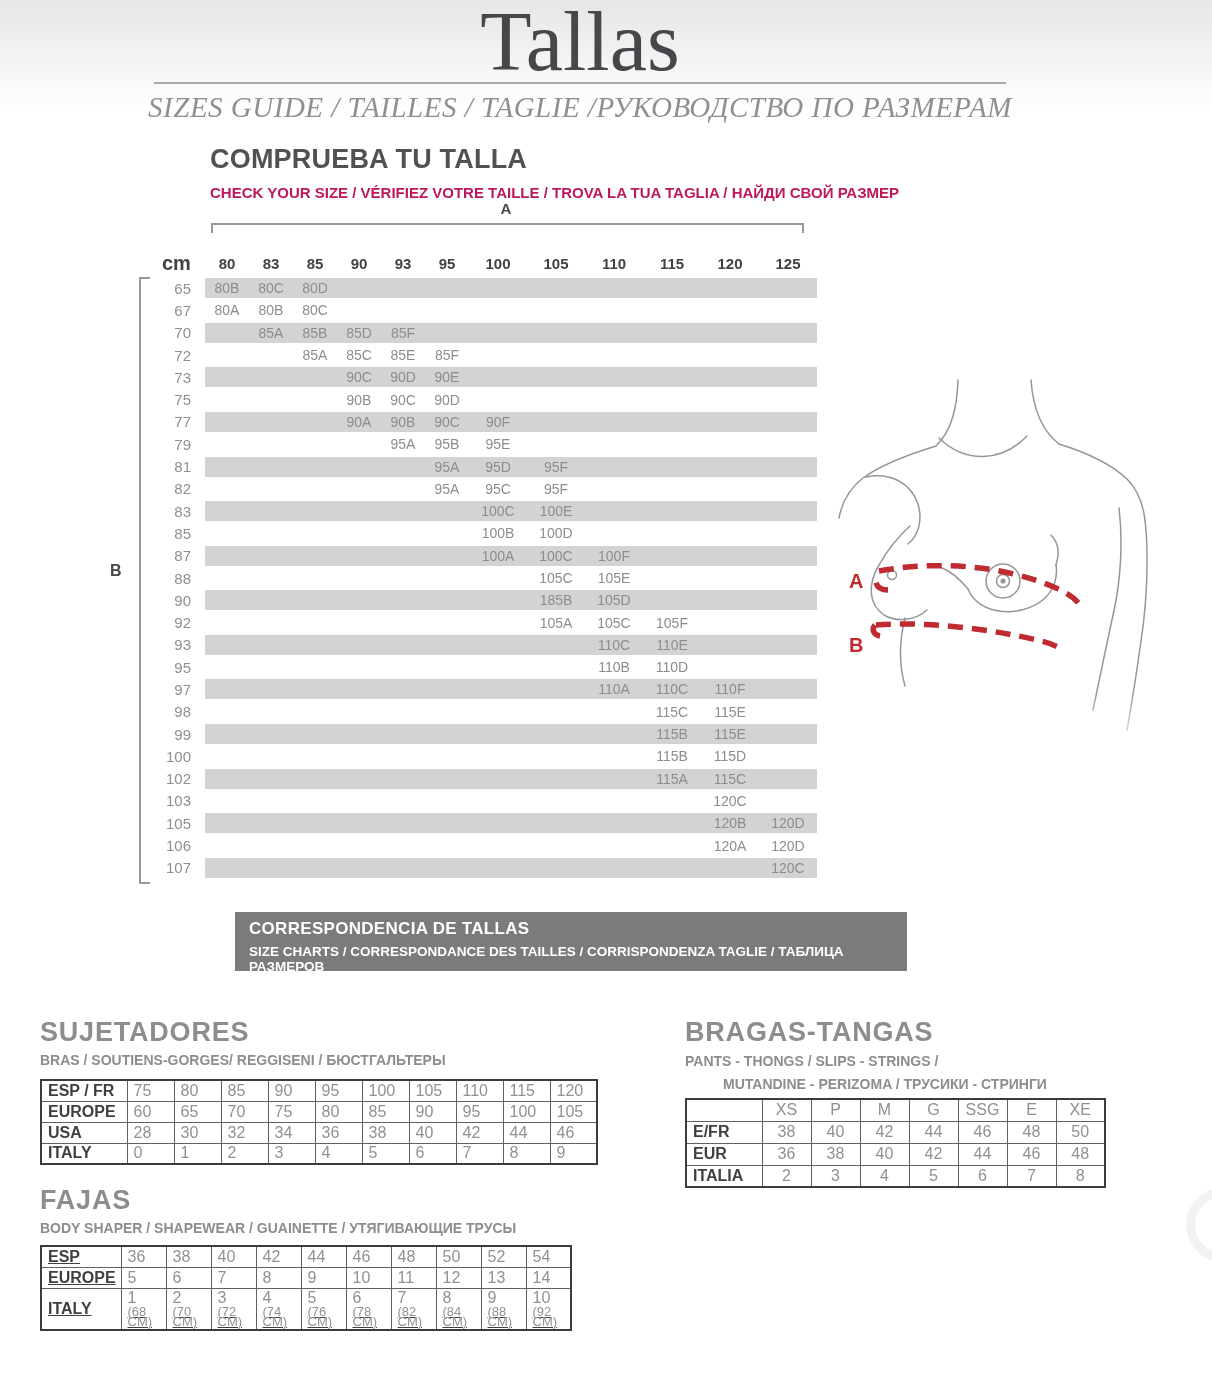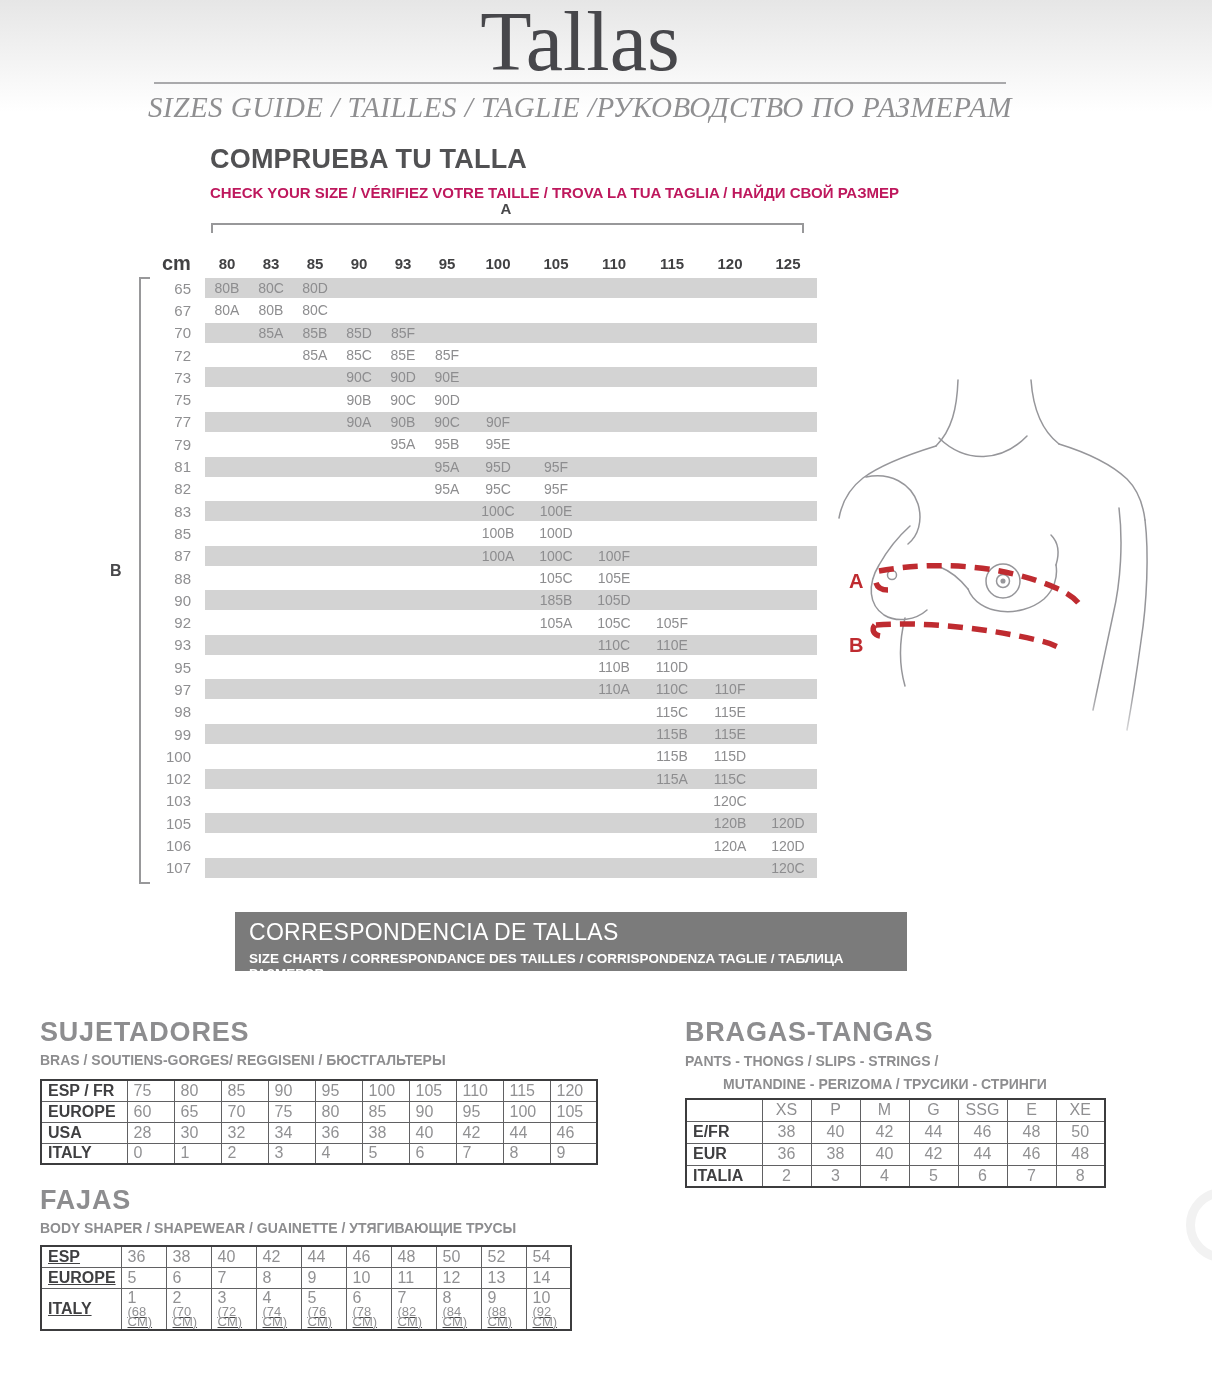--- a/index.html
+++ b/index.html
@@ -45,21 +45,21 @@
 
   
   .fig{left:830px;top:378px;}
   .fig-fade{left:830px;top:690px;width:350px;height:78px;background:linear-gradient(rgba(255,255,255,0),#ffffff 85%);}
   .fig-a{left:849px;top:570px;font-size:20px;font-weight:bold;color:#bf2b30;}
   .fig-b{left:849px;top:634px;font-size:20px;font-weight:bold;color:#bf2b30;}
 
   
   .banner{left:235px;top:912px;width:672px;height:59px;background:#7b7b7b;color:#fff;
           box-sizing:border-box;padding:7px 0 0 14px;}
-  .banner-title{font-size:23px;font-weight:normal;letter-spacing:0.3px;}
+  .banner-title{font-size:17px;font-weight:bold;letter-spacing:0.3px;}
   .banner-sub{font-size:13.5px;font-weight:bold;margin-top:5px;}
 
   
   .sec-title{font-size:27px;font-weight:bold;color:#8d8d8f;letter-spacing:0.8px;}
   .sec-sub{font-size:14px;font-weight:bold;color:#8d8d8f;}
 
   
   table{border-collapse:collapse;border-radius:10px;}
   .ctable{border:2px solid #3c3c3e;}
   .ctable th,.ctable td{border:1px solid #616163;box-sizing:border-box;}

